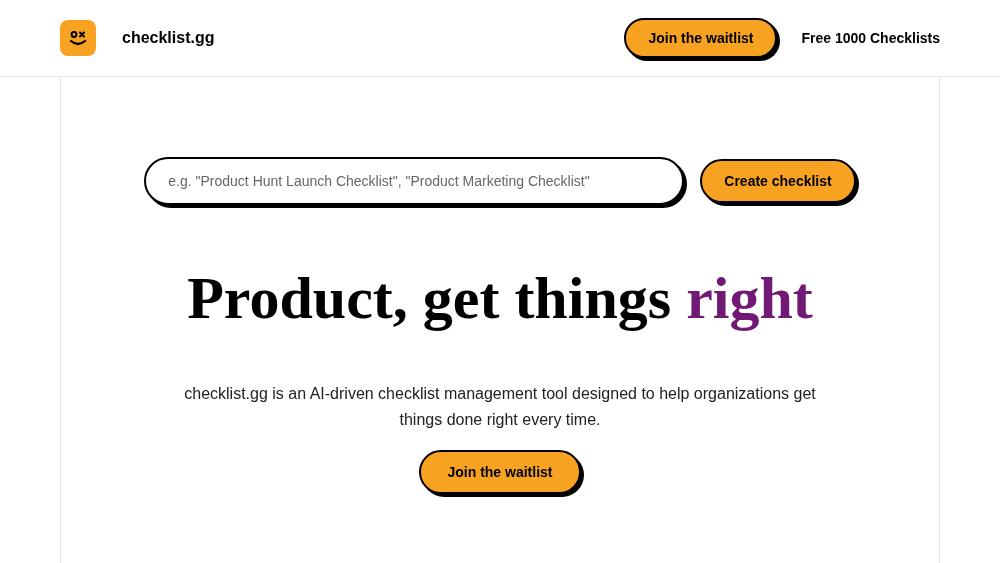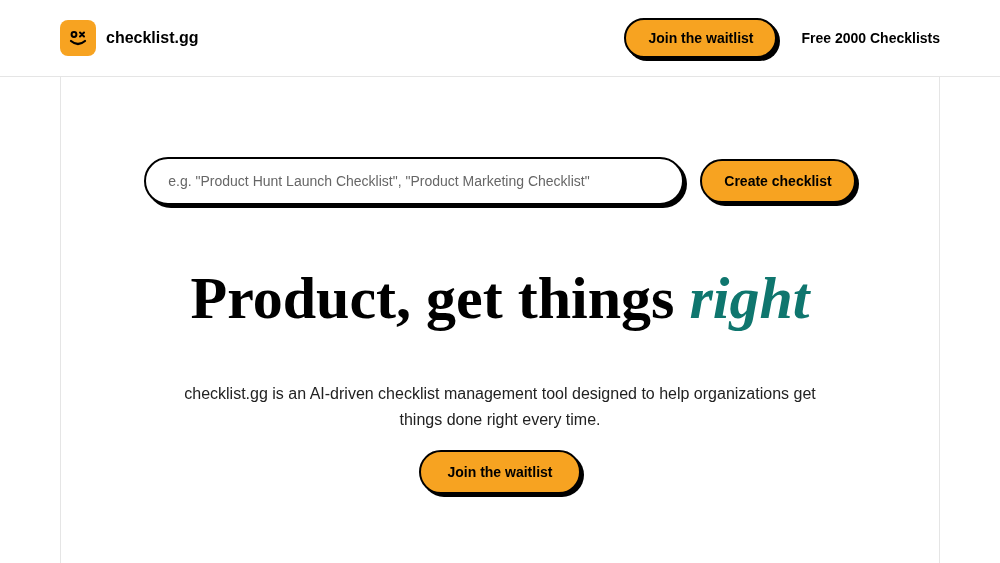--- a/index.html
+++ b/index.html
@@ -17,21 +17,21 @@
     .header {
       display: flex;
       align-items: center;
       justify-content: space-between;
       padding: 18px 60px;
       border-bottom: 1px solid #e5e5e5;
     }
     .logo-section {
       display: flex;
       align-items: center;
-      gap: 10px;
+      gap: 26px;
     }
     .logo-icon {
       width: 36px;
       height: 36px;
       background: #f7a321;
       border-radius: 8px;
       display: flex;
       align-items: center;
       justify-content: center;
       position: relative;
@@ -118,22 +118,21 @@
     .hero-title {
       font-family: Georgia, 'Times New Roman', serif;
       font-size: 60px;
       font-weight: 700;
       color: #000;
       text-align: center;
       margin-bottom: 50px;
       line-height: 1.1;
     }
     .hero-title .highlight {
-      color: #0f766e;
-      font-style: italic;
+      color: #701a75;
     }
     .hero-subtitle {
       font-size: 16px;
       color: #222;
       text-align: center;
       max-width: 640px;
       line-height: 1.6;
       margin-bottom: 18px;
     }
     .btn-waitlist-main {
@@ -158,21 +157,21 @@
       <svg viewBox="0 0 24 24" fill="none">
         <circle cx="8" cy="8.5" r="2.4" fill="none" stroke="#000" stroke-width="2"></circle>
         <path d="M14 6.5 L18 10.5 M18 6.5 L14 10.5" stroke="#000" stroke-width="2" stroke-linecap="round"></path>
         <path d="M5 15 Q12 21 19 15" stroke="#000" stroke-width="2.2" fill="none" stroke-linecap="round"></path>
       </svg>
     </div>
     <span class="logo-text">checklist.gg</span>
   </div>
   <div class="header-actions">
     <button class="btn-orange">Join the waitlist</button>
-    <a class="free-link">Free 2000 Checklists</a>
+    <a class="free-link">Free 1000 Checklists</a>
   </div>
 </header>
 
 <main class="content-wrapper">
   <div class="search-row">
     <input type="text" class="search-input" placeholder="e.g. &quot;Product Hunt Launch Checklist&quot;, &quot;Product Marketing Checklist&quot;" style="">
     <button class="btn-create">Create checklist</button>
   </div>
 
   <h1 class="hero-title">

